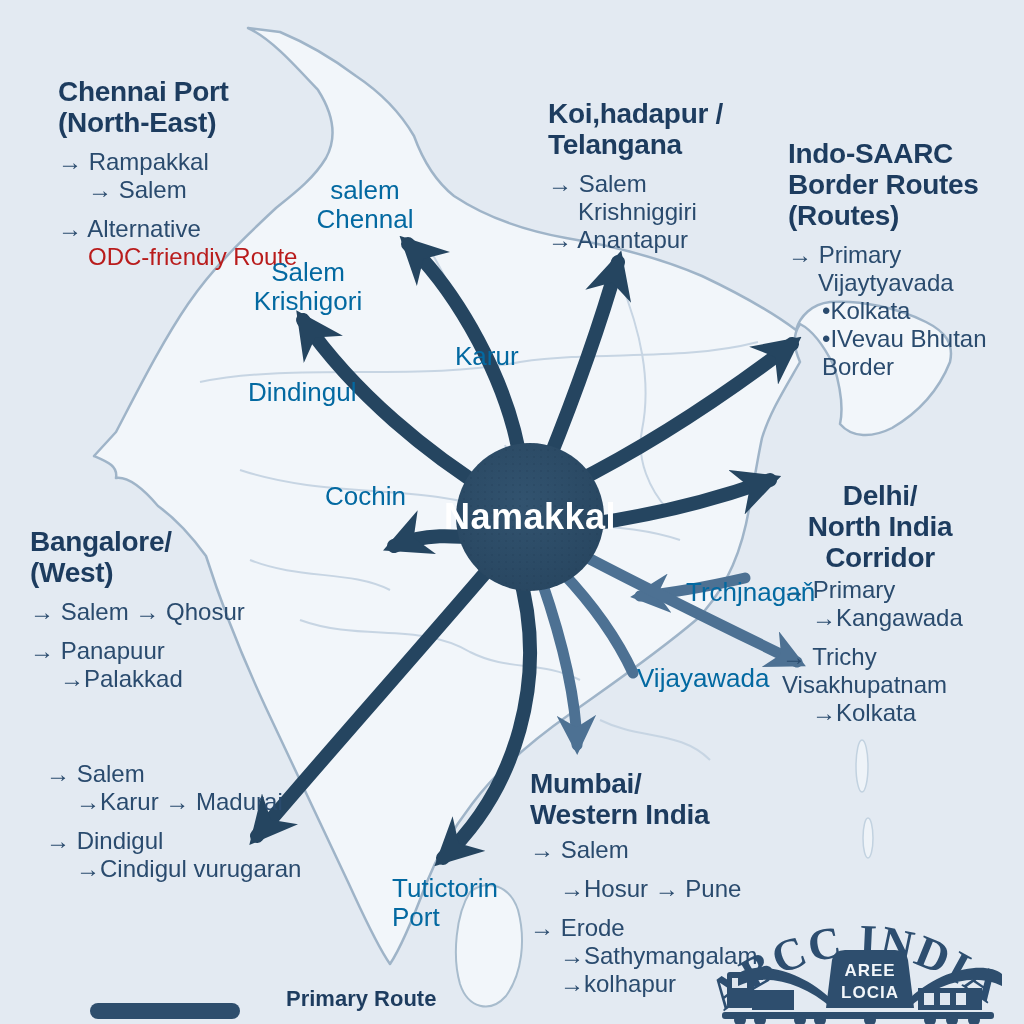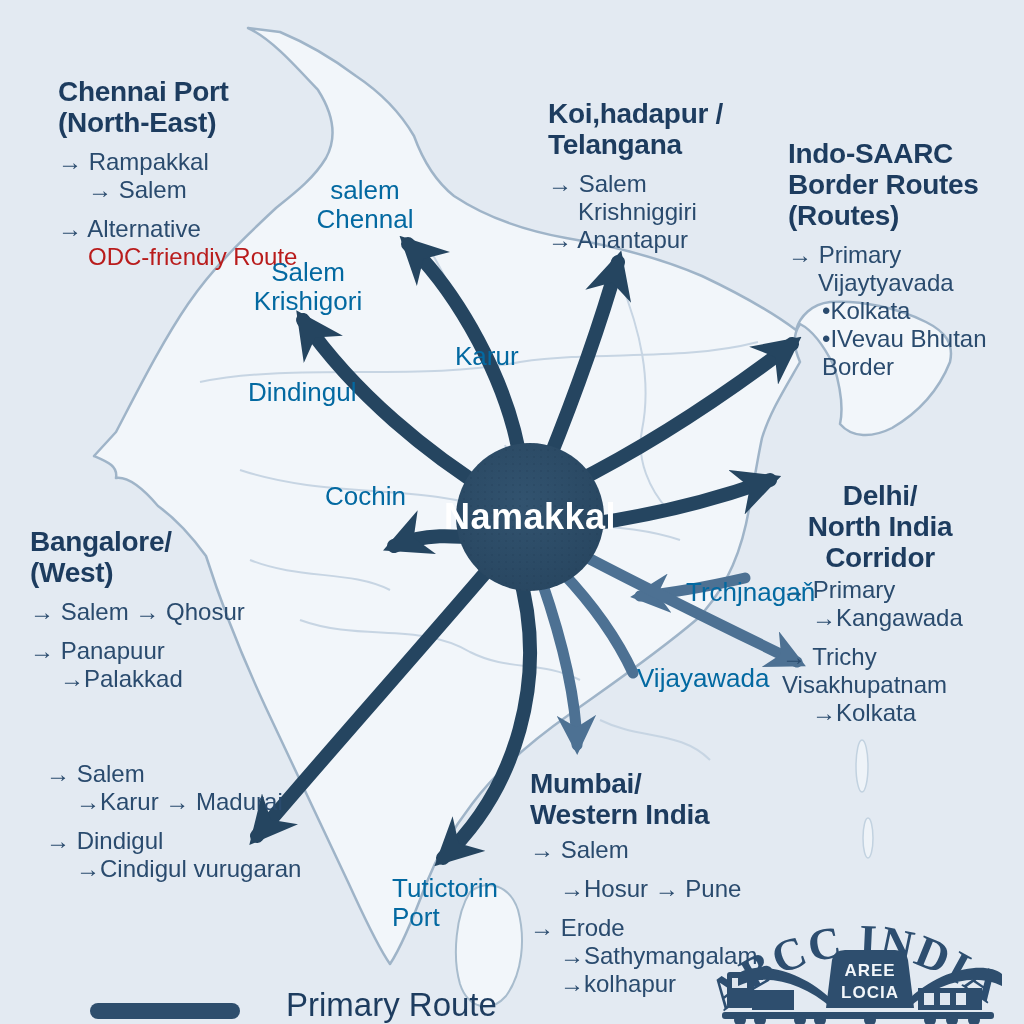--- a/index.html
+++ b/index.html
@@ -14,21 +14,21 @@
   .rb-items{margin-top:10px;font-size:24px;line-height:28px;color:#2a4b6e;font-weight:400;}
   .rb-item{white-space:nowrap;}
   .indent{margin-left:30px;}
   .indent2{margin-left:34px;}
   .gap{margin-top:11px;}
   .bold{font-weight:400;color:#b91c1c;}
   .map-label{position:absolute;font-size:26px;color:#0369a1;line-height:29px;white-space:nowrap;}
   .center{text-align:center;}
   .legend{position:absolute;left:0;top:986px;}
   .legend-swatch{position:absolute;left:90px;top:17px;width:150px;height:16px;border-radius:9px;background:#2e4e6d;}
-  .legend-label{position:absolute;left:286px;top:0;font-size:33px;font-weight:400;color:#1d3c5f;white-space:nowrap;}
+  .legend-label{position:absolute;left:286px;top:0;font-size:22px;font-weight:700;color:#1d3c5f;white-space:nowrap;}
 </style>
 </head>
 <body>
 
 <div class="canvas">
 
   <svg width="1024" height="1024" viewBox="0 0 1024 1024">
     <defs>
       <marker id="mDark" viewBox="0 0 10 10" refX="7.5" refY="5" markerWidth="3.4" markerHeight="3.4" orient="auto" markerUnits="strokeWidth">
         <path d="M0 0 L10 5 L0 10 L3 5 Z" fill="#254560"></path>

